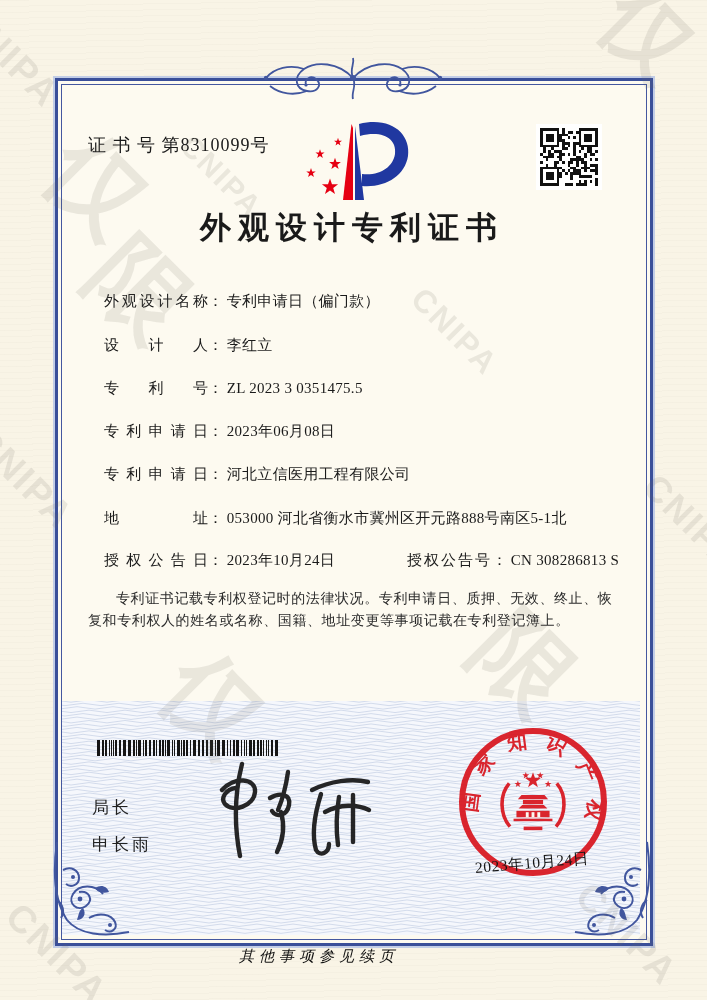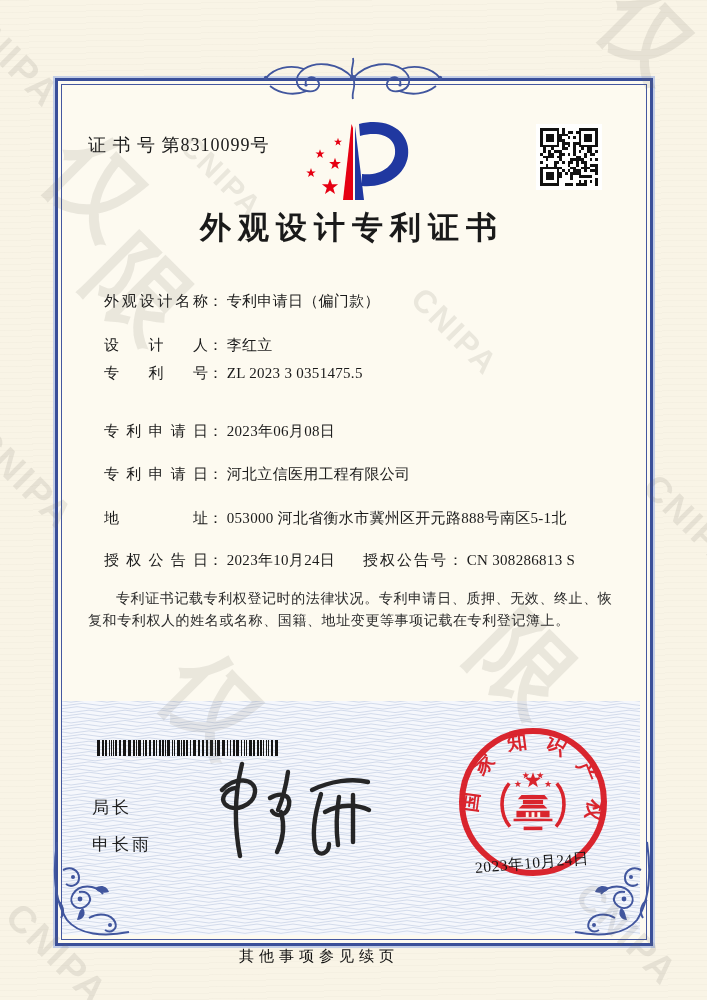--- a/index.html
+++ b/index.html
@@ -21,37 +21,37 @@
   .qr svg{position:absolute;inset:4px;}
   .title{position:absolute;left:55px;top:207px;width:594px;text-align:center;font-size:31px;
         font-weight:700;letter-spacing:7px;z-index:2;}
   
   .fields{position:absolute;left:88px;top:292px;width:545px;z-index:2;font-size:15px;}
   .field-row{position:absolute;left:0;white-space:nowrap;}
   .flabel{display:inline-block;width:104px;text-align:justify;text-align-last:justify;vertical-align:bottom;margin-left:16px;}
   .fcolon{display:inline-block;}
   .fvalue{letter-spacing:.3px;}
   .pair2{position:absolute;left:275px;top:0;}
-  .pair2 .flabel2{letter-spacing:2px;}
+  .pair2 .flabel2{letter-spacing:2px;margin-left:44px;}
   
   .paras{position:absolute;left:88px;top:588px;width:536px;z-index:2;}
   .paras p{margin:0;font-size:14px;line-height:22px;letter-spacing:.6px;color:#2b2b2b;text-indent:2em;}
   
   .barcode{position:absolute;left:97px;top:740px;width:183px;height:16px;z-index:2;}
   .signer{position:absolute;left:92px;top:796px;z-index:2;font-family:"Liberation Sans","DejaVu Sans",sans-serif;
         font-size:17px;letter-spacing:3px;color:#222;}
   .signer div{margin-bottom:14px;}
   .sig-script{position:absolute;left:200px;top:758px;width:185px;height:105px;z-index:2;}
   .seal{position:absolute;left:448px;top:717px;width:170px;height:170px;z-index:2;opacity:.93;}
   .seal-date{position:absolute;left:452px;top:853px;width:160px;text-align:center;font-size:15.5px;
         letter-spacing:.5px;color:#151515;transform:rotate(-5deg);z-index:3;}
   .page-info{position:absolute;left:55px;top:913px;width:594px;text-align:center;font-size:12.5px;
         letter-spacing:1px;z-index:2;}
   .footer-note{position:absolute;left:0;top:947px;width:638px;text-align:center;font-size:15px;
-        letter-spacing:5px;z-index:2;color:#111;}
+        letter-spacing:5px;z-index:2;color:#111;font-style:italic;}
   
   .orn{position:absolute;z-index:3;pointer-events:none;}
   .orn-top{left:238px;top:56px;width:230px;height:46px;}
   .orn-bl{left:49px;top:840px;width:95px;height:100px;}
   .orn-br{left:560px;top:840px;width:95px;height:100px;transform:scale(-1,1);}
   
   #wm-layer{position:absolute;inset:0;z-index:9;pointer-events:none;overflow:hidden;}
   .wm{position:absolute;left:0;top:0;transform-origin:0 0;white-space:nowrap;color:#6f6b60;
       opacity:.13;font-weight:600;font-family:"Liberation Sans","DejaVu Sans",sans-serif;
       letter-spacing:2px;line-height:1;}
@@ -302,21 +302,21 @@
 
   <div class="fields">
     <div class="field-row" style="top:0">
       <span class="flabel">外观设计名称</span><span class="fcolon">：</span>
       <span class="fvalue">专利申请日（偏门款）</span>
     </div>
     <div class="field-row" style="top:44px">
       <span class="flabel">设计人</span><span class="fcolon">：</span>
       <span class="fvalue">李红立</span>
     </div>
-    <div class="field-row" style="top:72px">
+    <div class="field-row" style="top:87px">
       <span class="flabel">专利号</span><span class="fcolon">：</span>
       <span class="fvalue">ZL 2023 3 0351475.5</span>
     </div>
     <div class="field-row" style="top:130px">
       <span class="flabel">专利申请日</span><span class="fcolon">：</span>
       <span class="fvalue">2023年06月08日</span>
     </div>
     <div class="field-row" style="top:173px">
       <span class="flabel">专利申请日</span><span class="fcolon">：</span>
       <span class="fvalue">河北立信医用工程有限公司</span>

